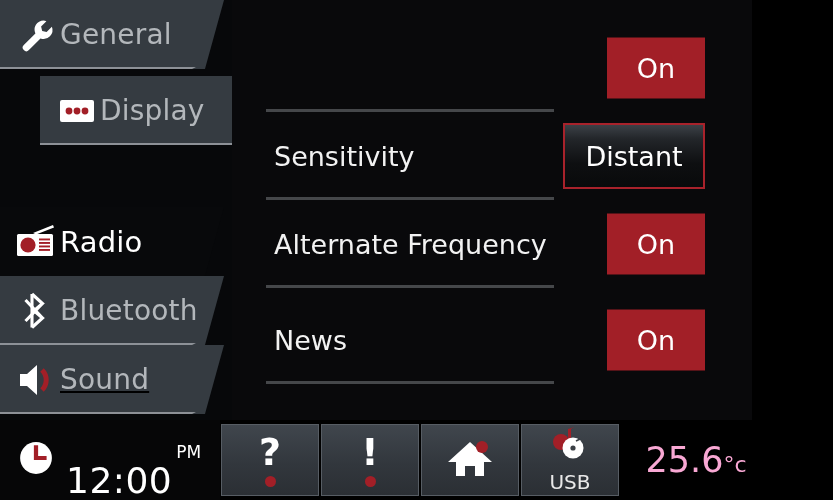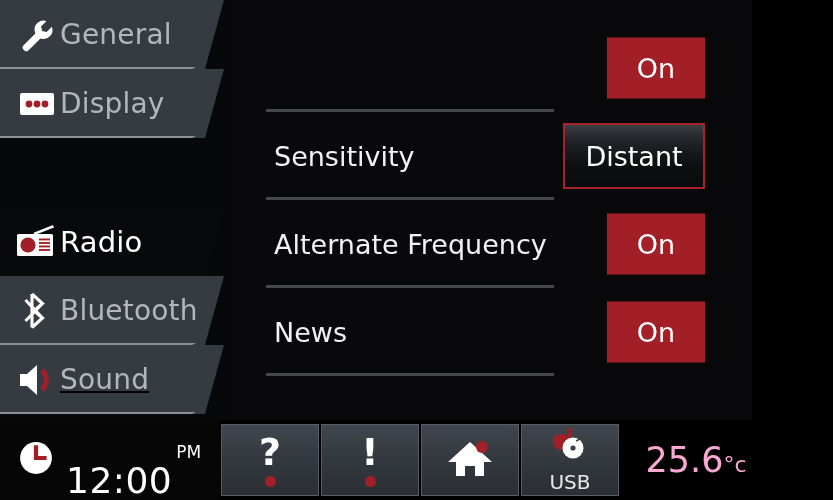--- a/index.html
+++ b/index.html
@@ -165,21 +165,21 @@
     <div class="nav-item" style="top:0px;">
       <span class="nav-icon">
         <svg width="36" height="36" viewBox="0 0 36 36">
           <path d="M24.5 3.5a9 9 0 0 0-8.1 12.9L4.8 28a3.6 3.6 0 1 0 5.1 5.1l11.6-11.6a9 9 0 0 0 11.4-11.7l-5.3 5.3-4.4-1.1-1.1-4.4 5.3-5.3a9 9 0 0 0-2.9-.8z" fill="#ffffff"></path>
         </svg>
       </span>
       <span class="nav-label">General</span>
       <div class="nav-underline" style="bottom:0;"></div>
     </div>
 
-    <div class="nav-item" style="top:69px;">
+    <div class="nav-item" style="top:76px;margin-left:40px;">
       <span class="nav-icon">
         <svg width="38" height="30" viewBox="0 0 38 30">
           <rect x="2" y="4" width="34" height="22" rx="2" fill="#ffffff"></rect>
           <circle cx="11" cy="15" r="3.4" fill="#a21f27"></circle>
           <circle cx="19" cy="15" r="3.4" fill="#a21f27"></circle>
           <circle cx="27" cy="15" r="3.4" fill="#a21f27"></circle>
         </svg>
       </span>
       <span class="nav-label">Display</span>
       <div class="nav-underline" style="bottom:0;"></div>
@@ -236,21 +236,21 @@
       <div class="val-btn sel">Distant</div>
       <div class="row-divider"></div>
     </div>
 
     <div class="row" style="top:200px;">
       <span class="row-label">Alternate Frequency</span>
       <div class="val-btn on">On</div>
       <div class="row-divider"></div>
     </div>
 
-    <div class="row" style="top:288px;">
+    <div class="row" style="top:296px;">
       <span class="row-label">News</span>
       <div class="val-btn on">On</div>
       <div class="row-divider"></div>
     </div>
   </div>
 
   <div id="scroll">
     <div class="sc-half" id="sc-up">
       <div class="tri-up"></div>
     </div>

